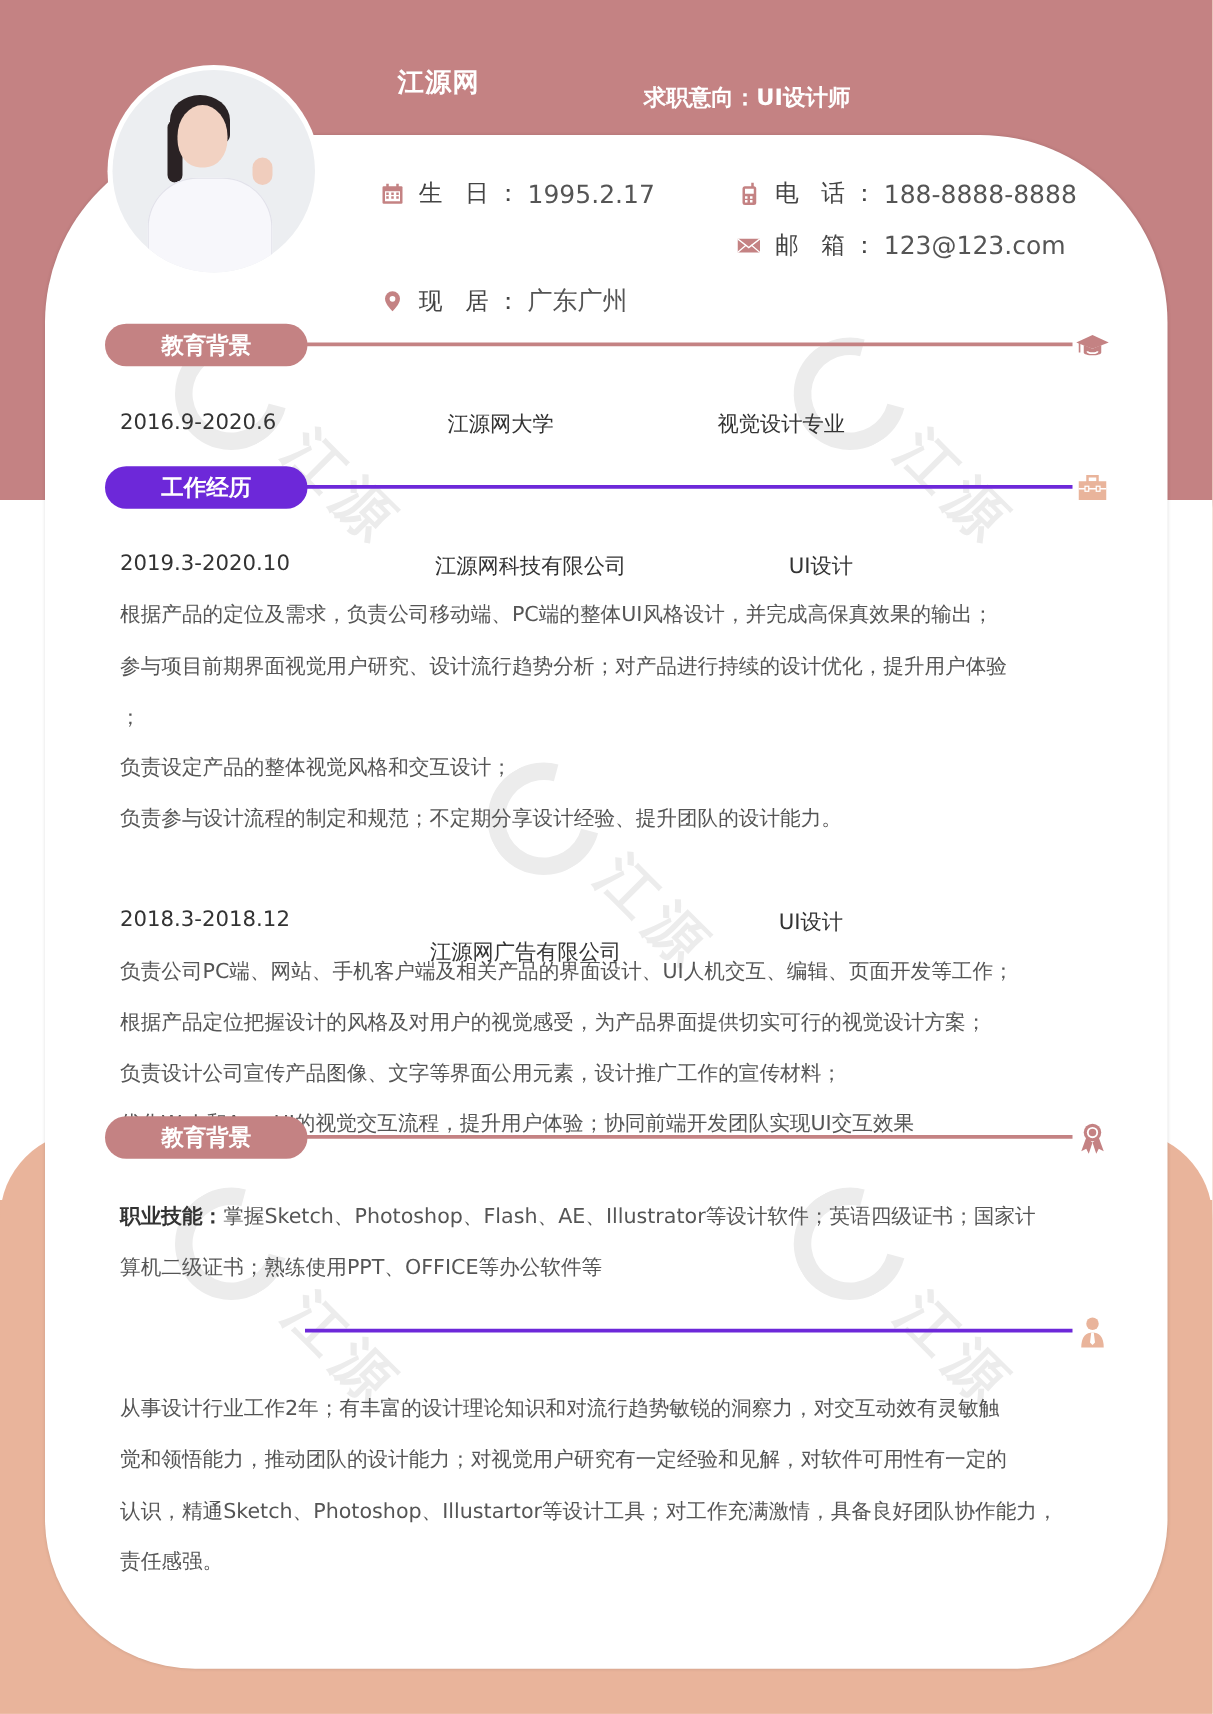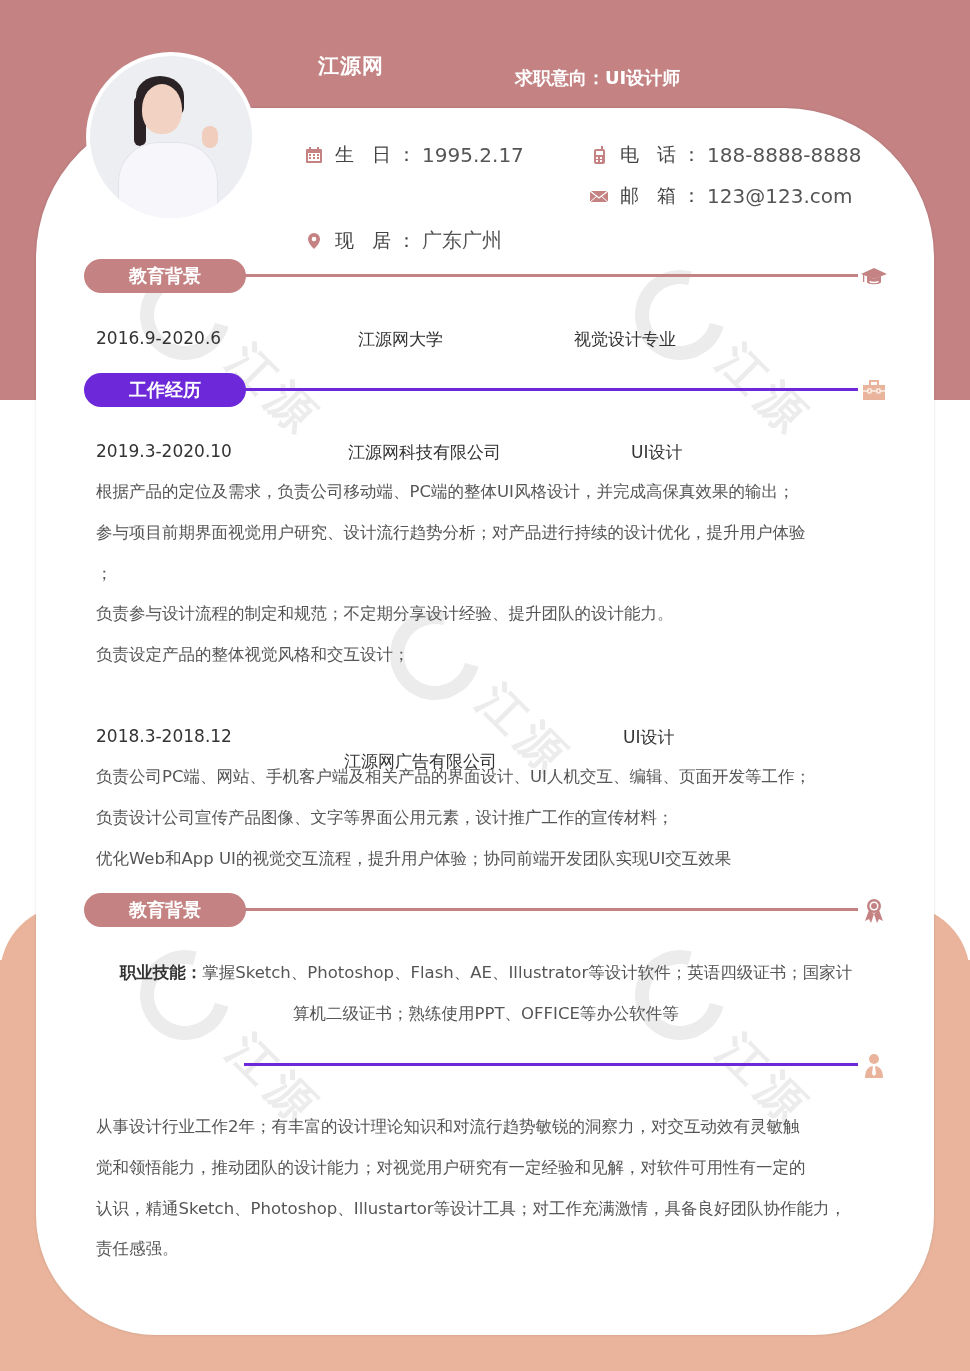--- a/index.html
+++ b/index.html
@@ -230,47 +230,48 @@
 
 <div class="row3" style="top:441px;">
   <span style="left:0;">2019.3-2020.10</span>
   <span style="left:252px;">江源网科技有限公司</span>
   <span style="left:535px;">UI设计</span>
 </div>
 <div class="para" style="top:472px;">
   <div>根据产品的定位及需求，负责公司移动端、PC端的整体UI风格设计，并完成高保真效果的输出；</div>
   <div>参与项目前期界面视觉用户研究、设计流行趋势分析；对产品进行持续的设计优化，提升用户体验</div>
   <div>；</div>
+  <div>负责设定产品的整体视觉风格和交互设计；</div>
   <div>负责参与设计流程的制定和规范；不定期分享设计经验、提升团队的设计能力。</div>
-  <div>负责设定产品的整体视觉风格和交互设计；</div>
 </div>
 
 <div class="row3" style="top:726px;">
   <span style="left:0;">2018.3-2018.12</span>
   <span style="left:248px;margin-top:24px;">江源网广告有限公司</span>
   <span style="left:527px;">UI设计</span>
 </div>
 <div class="para" style="top:757px;">
   <div>负责公司PC端、网站、手机客户端及相关产品的界面设计、UI人机交互、编辑、页面开发等工作；</div>
+  <div>根据产品定位把握设计的风格及对用户的视觉感受，为产品界面提供切实可行的视觉设计方案；</div>
   <div>负责设计公司宣传产品图像、文字等界面公用元素，设计推广工作的宣传材料；</div>
   <div style="position:relative; z-index:5;">优化Web和App UI的视觉交互流程，提升用户体验；协同前端开发团队实现UI交互效果</div>
 </div>
 
 <div class="section-head rose" style="top:893px;">
   <div class="pill">教育背景</div>
   <div class="line"></div>
   <svg class="sicon" viewBox="0 0 28 28">
       <path d="M9 14 L5 25 L9 23 L11 27 L14 18 Z" fill="#c48283"></path>
       <path d="M19 14 L23 25 L19 23 L17 27 L14 18 Z" fill="#c48283"></path>
       <circle cx="14" cy="10" r="7" fill="#c48283"></circle>
       <circle cx="14" cy="10" r="4.5" fill="#fff"></circle>
       <circle cx="14" cy="10" r="3" fill="#c48283"></circle>
     </svg>
 </div>
-<div class="para skills" style="top:953px;text-align:center;">
+<div class="para skills" style="top:953px;">
   <div><b>职业技能：</b><span>掌握Sketch、Photoshop、Flash、AE、Illustrator等设计软件；英语四级证书；国家计</span></div>
   <div>算机二级证书；熟练使用PPT、OFFICE等办公软件等</div>
 </div>
 
 <div class="section-head peach" style="top:1048px;">
   <div class="line"></div>
   <svg class="sicon" viewBox="0 0 28 28">
       <circle cx="14" cy="8" r="5" fill="#e9b49b"></circle>
       <path d="M5 27 c0-9 4-12 9-12 s9 3 9 12 z" fill="#e9b49b"></path>
       <path d="M13 15 h2 l1 8 l-2 2 l-2-2 z" fill="#fff"></path>

